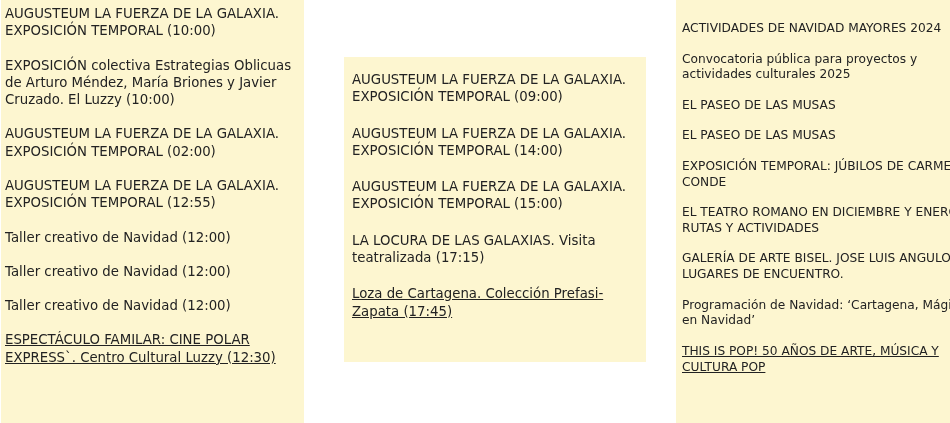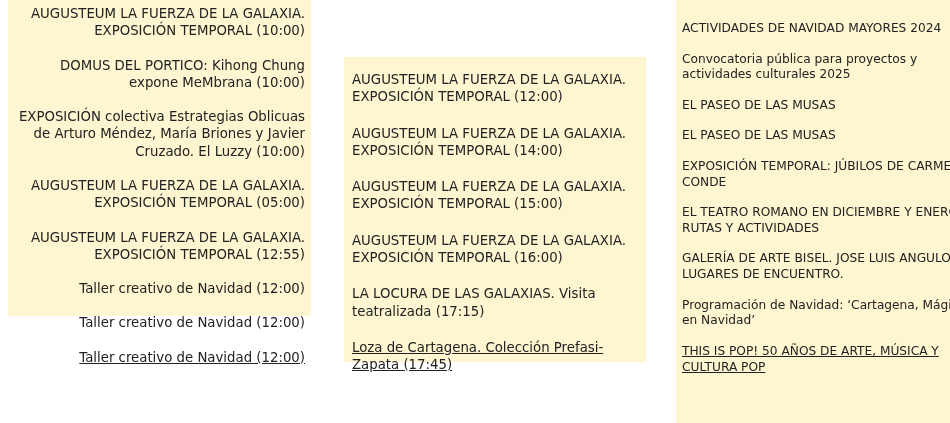--- a/index.html
+++ b/index.html
@@ -13,26 +13,25 @@
     font-family: "DejaVu Sans", sans-serif;
     position: relative;
     overflow: hidden;
   }
   .col {
     position: absolute;
     background: #fdf6d0;
     box-sizing: border-box;
   }
   #col-left {
-    left: 8px;
+    left: 1px;
     top: 0px;
     width: 303px;
-    height: 316px;
+    height: 423px;
     padding: 4px 6px 4px 4px;
-    text-align: right;
   }
   #col-mid {
     left: 344px;
     top: 57px;
     width: 302px;
     height: 305px;
     padding: 8px 8px 8px 8px;
   }
   #col-right {
     left: 676px;
@@ -70,34 +69,33 @@
   .entry:last-child {
     margin-bottom: 0;
     text-decoration: underline;
   }
 </style>
 </head>
 <body>
 
 <div class="col" id="col-left">
   <div class="entry">AUGUSTEUM LA FUERZA DE LA GALAXIA. EXPOSICIÓN TEMPORAL (10:00)</div>
-  <div class="entry">DOMUS DEL PORTICO: Kihong Chung expone MeMbrana (10:00)</div>
   <div class="entry">EXPOSICIÓN colectiva Estrategias Oblicuas de Arturo Méndez, María Briones y Javier Cruzado. El Luzzy (10:00)</div>
-  <div class="entry">AUGUSTEUM LA FUERZA DE LA GALAXIA. EXPOSICIÓN TEMPORAL (05:00)</div>
+  <div class="entry">AUGUSTEUM LA FUERZA DE LA GALAXIA. EXPOSICIÓN TEMPORAL (02:00)</div>
   <div class="entry">AUGUSTEUM LA FUERZA DE LA GALAXIA. EXPOSICIÓN TEMPORAL (12:55)</div>
   <div class="entry">Taller creativo de Navidad (12:00)</div>
   <div class="entry">Taller creativo de Navidad (12:00)</div>
   <div class="entry">Taller creativo de Navidad (12:00)</div>
+  <div class="entry">ESPECTÁCULO FAMILAR: CINE POLAR EXPRESS`. Centro Cultural Luzzy (12:30)</div>
 </div>
 
 <div class="col" id="col-mid">
-  <div class="entry">AUGUSTEUM LA FUERZA DE LA GALAXIA. EXPOSICIÓN TEMPORAL (12:00)</div>
+  <div class="entry">AUGUSTEUM LA FUERZA DE LA GALAXIA. EXPOSICIÓN TEMPORAL (09:00)</div>
   <div class="entry">AUGUSTEUM LA FUERZA DE LA GALAXIA. EXPOSICIÓN TEMPORAL (14:00)</div>
   <div class="entry">AUGUSTEUM LA FUERZA DE LA GALAXIA. EXPOSICIÓN TEMPORAL (15:00)</div>
-  <div class="entry">AUGUSTEUM LA FUERZA DE LA GALAXIA. EXPOSICIÓN TEMPORAL (16:00)</div>
   <div class="entry">LA LOCURA DE LAS GALAXIAS. Visita teatralizada (17:15)</div>
   <div class="entry">Loza de Cartagena. Colección Prefasi-Zapata (17:45)</div>
 </div>
 
 <div class="col" id="col-right">
   <div class="entry">ACTIVIDADES DE NAVIDAD MAYORES 2024</div>
   <div class="entry">Convocatoria pública para proyectos y actividades culturales 2025</div>
   <div class="entry">EL PASEO DE LAS MUSAS</div>
   <div class="entry">EL PASEO DE LAS MUSAS</div>
   <div class="entry">EXPOSICIÓN TEMPORAL: JÚBILOS DE CARMEN CONDE</div>

